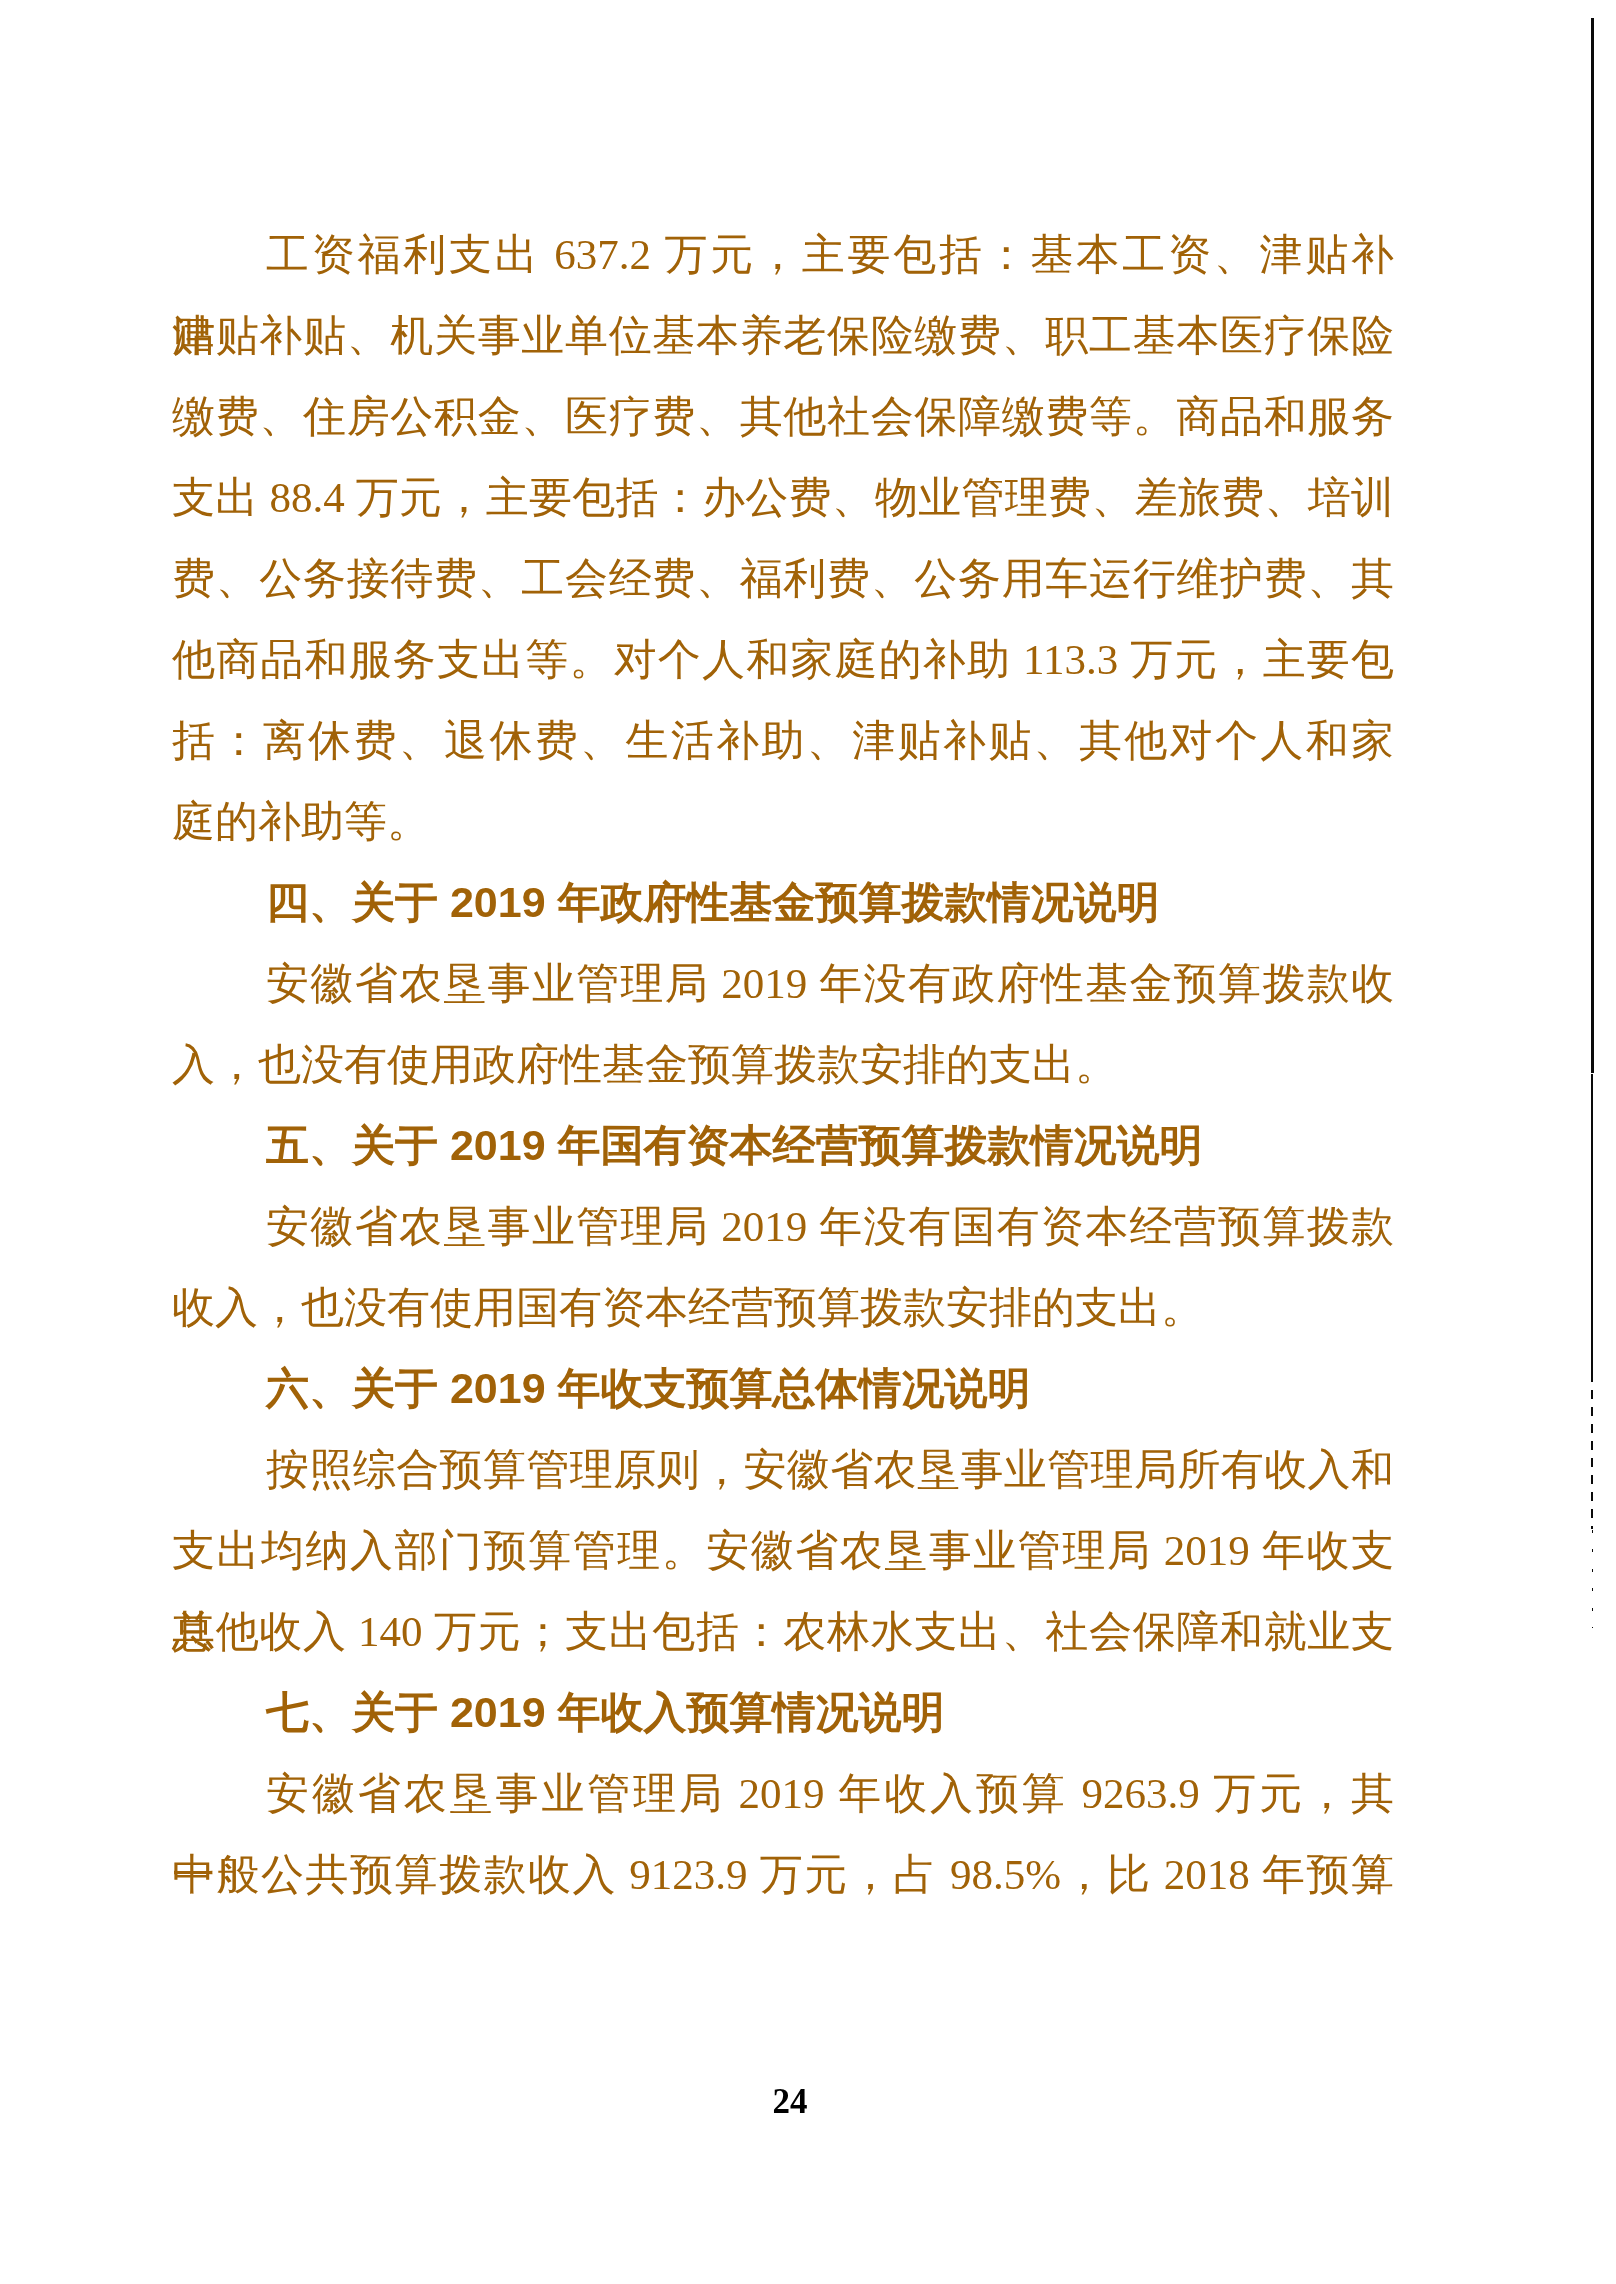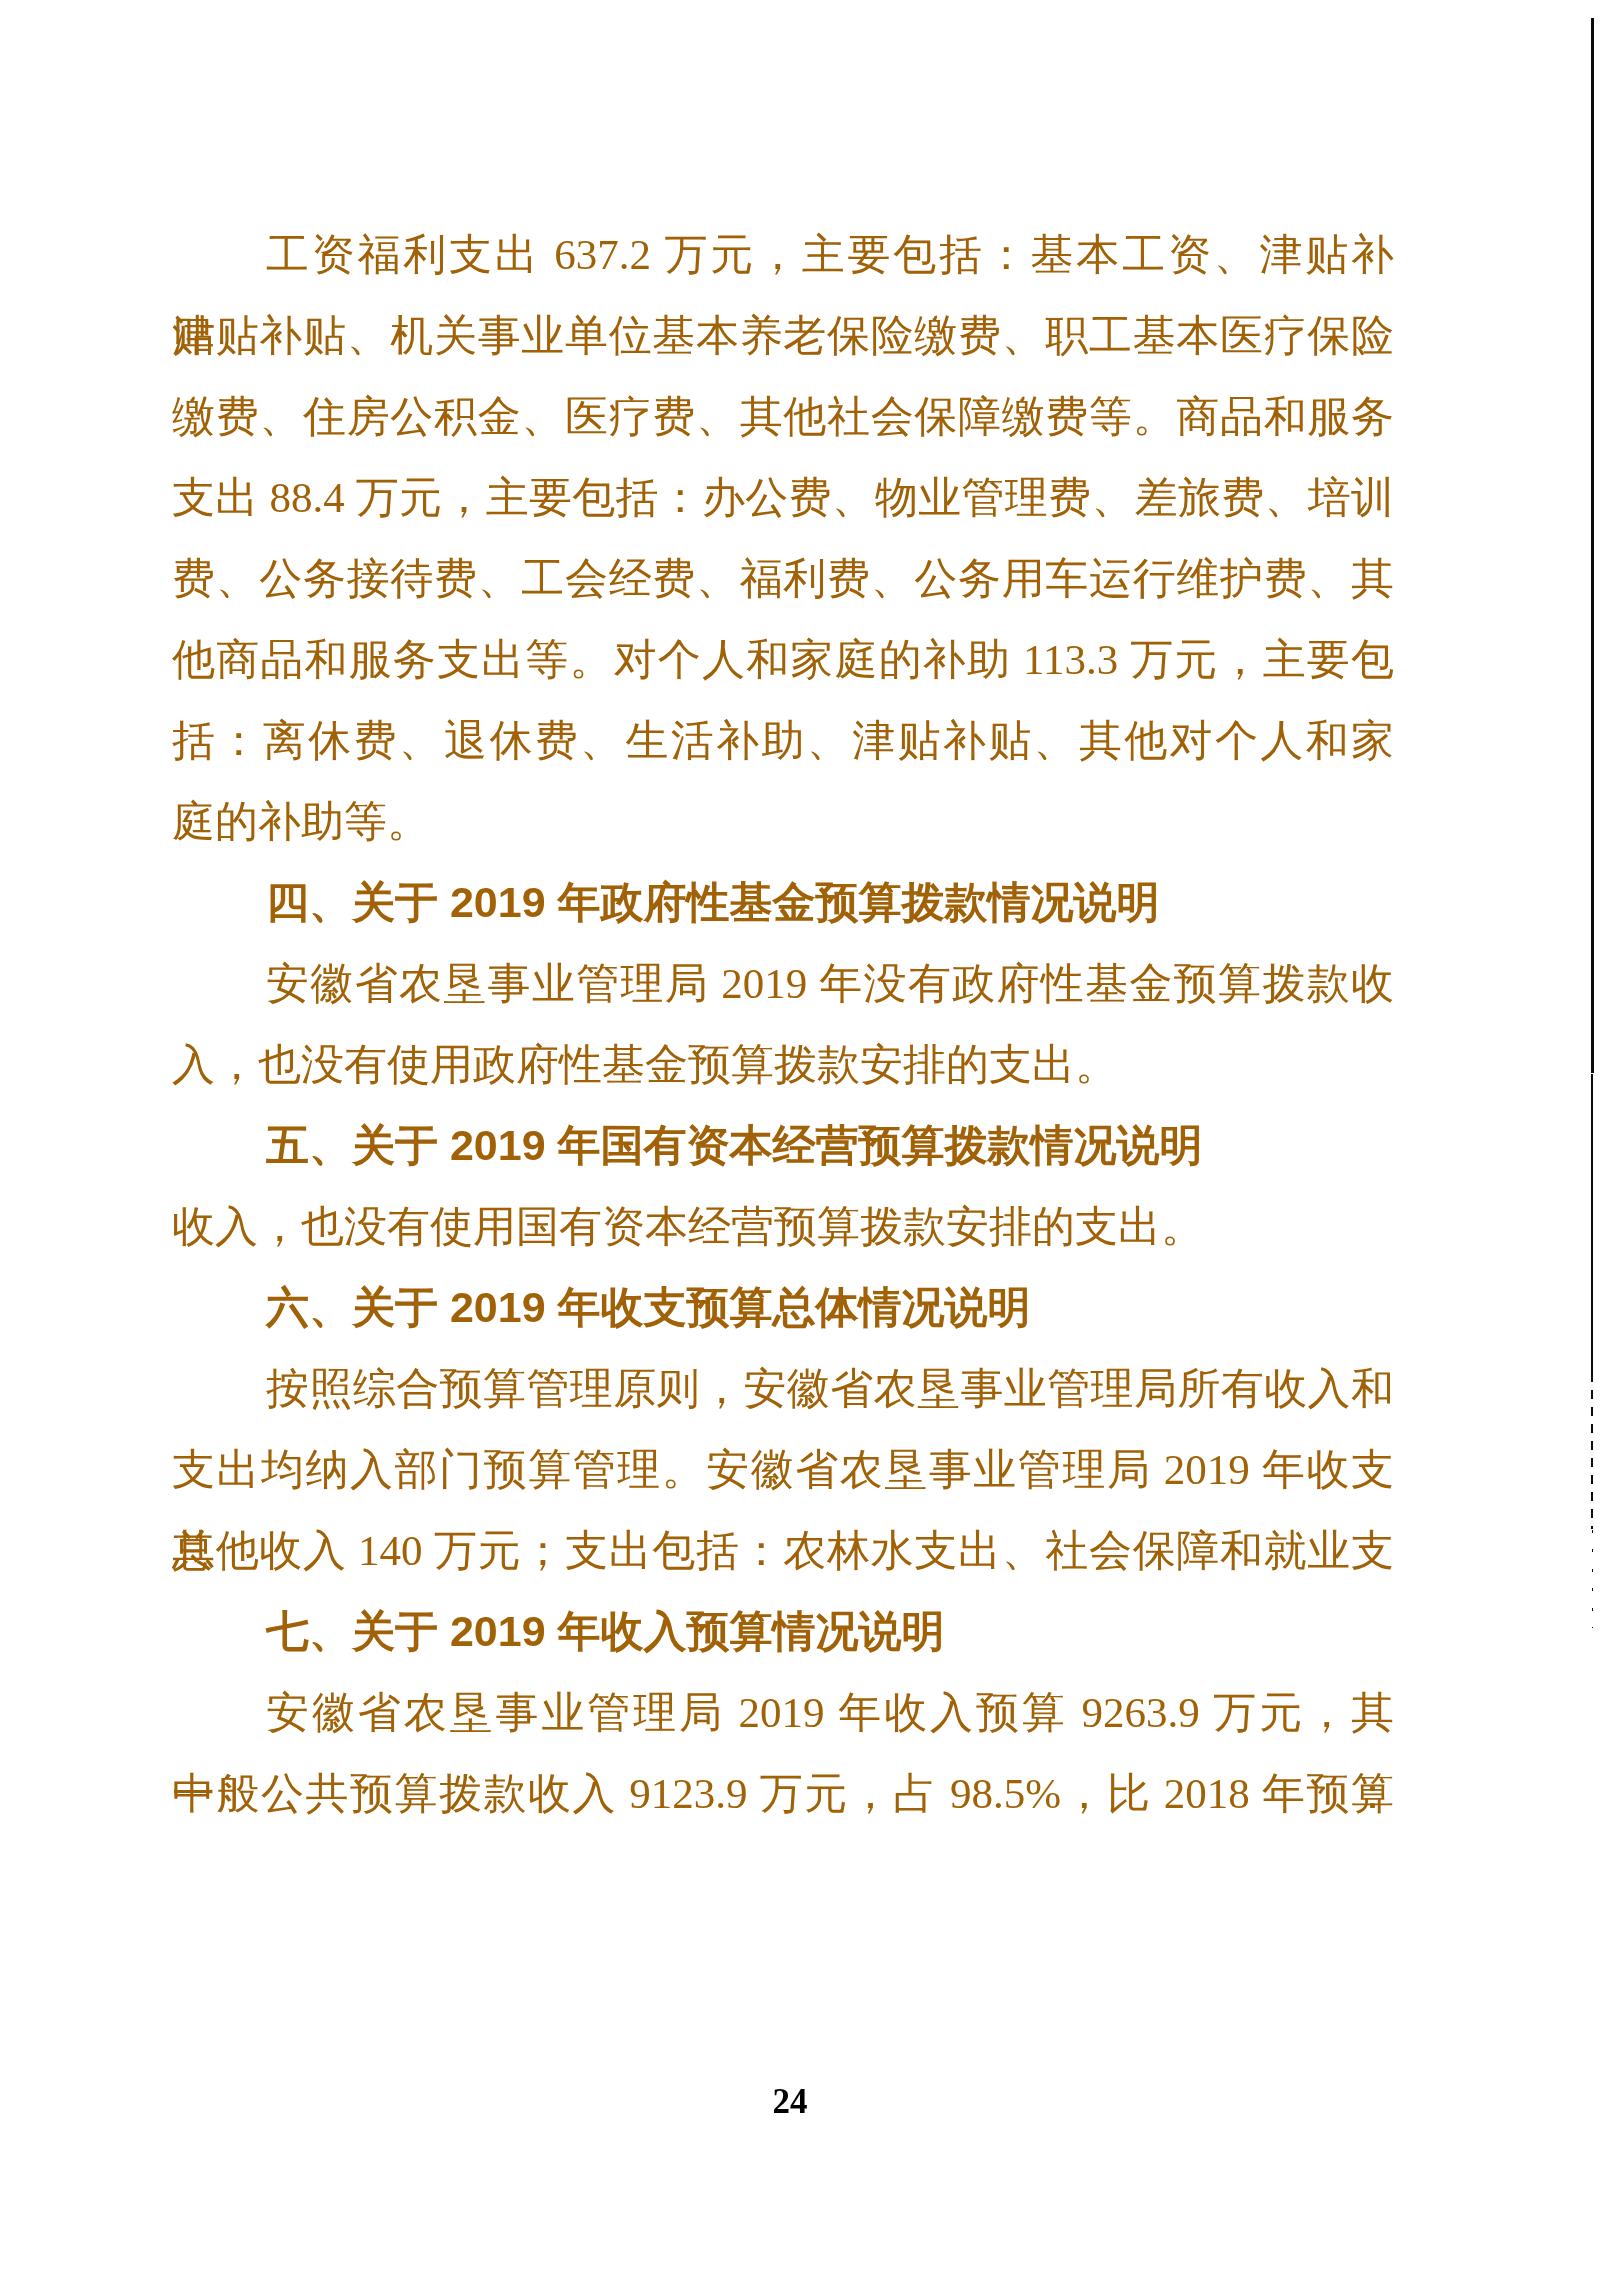--- a/index.html
+++ b/index.html
@@ -83,20 +83,21 @@
     <div class="line fill">缴费、住房公积金、医疗费、其他社会保障缴费等。商品和服务</div>
     <div class="line fill">支出 88.4 万元，主要包括：办公费、物业管理费、差旅费、培训</div>
     <div class="line fill">费、公务接待费、工会经费、福利费、公务用车运行维护费、其</div>
     <div class="line fill">他商品和服务支出等。对个人和家庭的补助 113.3 万元，主要包</div>
     <div class="line fill">括：离休费、退休费、生活补助、津贴补贴、其他对个人和家</div>
     <div class="line">庭的补助等。</div>
     <div class="line heading indent">四、关于 2019 年政府性基金预算拨款情况说明</div>
     <div class="line indent fill">安徽省农垦事业管理局 2019 年没有政府性基金预算拨款收</div>
     <div class="line">入，也没有使用政府性基金预算拨款安排的支出。</div>
     <div class="line heading indent">五、关于 2019 年国有资本经营预算拨款情况说明</div>
+    <div class="line indent fill">安徽省农垦事业管理局 2019 年没有国有资本经营预算拨款</div>
     <div class="line">收入，也没有使用国有资本经营预算拨款安排的支出。</div>
     <div class="line heading indent">六、关于 2019 年收支预算总体情况说明</div>
     <div class="line indent fill">按照综合预算管理原则，安徽省农垦事业管理局所有收入和</div>
     <div class="line fill">支出均纳入部门预算管理。安徽省农垦事业管理局 2019 年收支总</div>
     <div class="line fill">其他收入 140 万元；支出包括：农林水支出、社会保障和就业支</div>
     <div class="line heading indent">七、关于 2019 年收入预算情况说明</div>
     <div class="line indent fill">安徽省农垦事业管理局 2019 年收入预算 9263.9 万元，其中：</div>
     <div class="line fill">一般公共预算拨款收入 9123.9 万元，占 98.5%，比 2018 年预算</div>
   </main>
 

